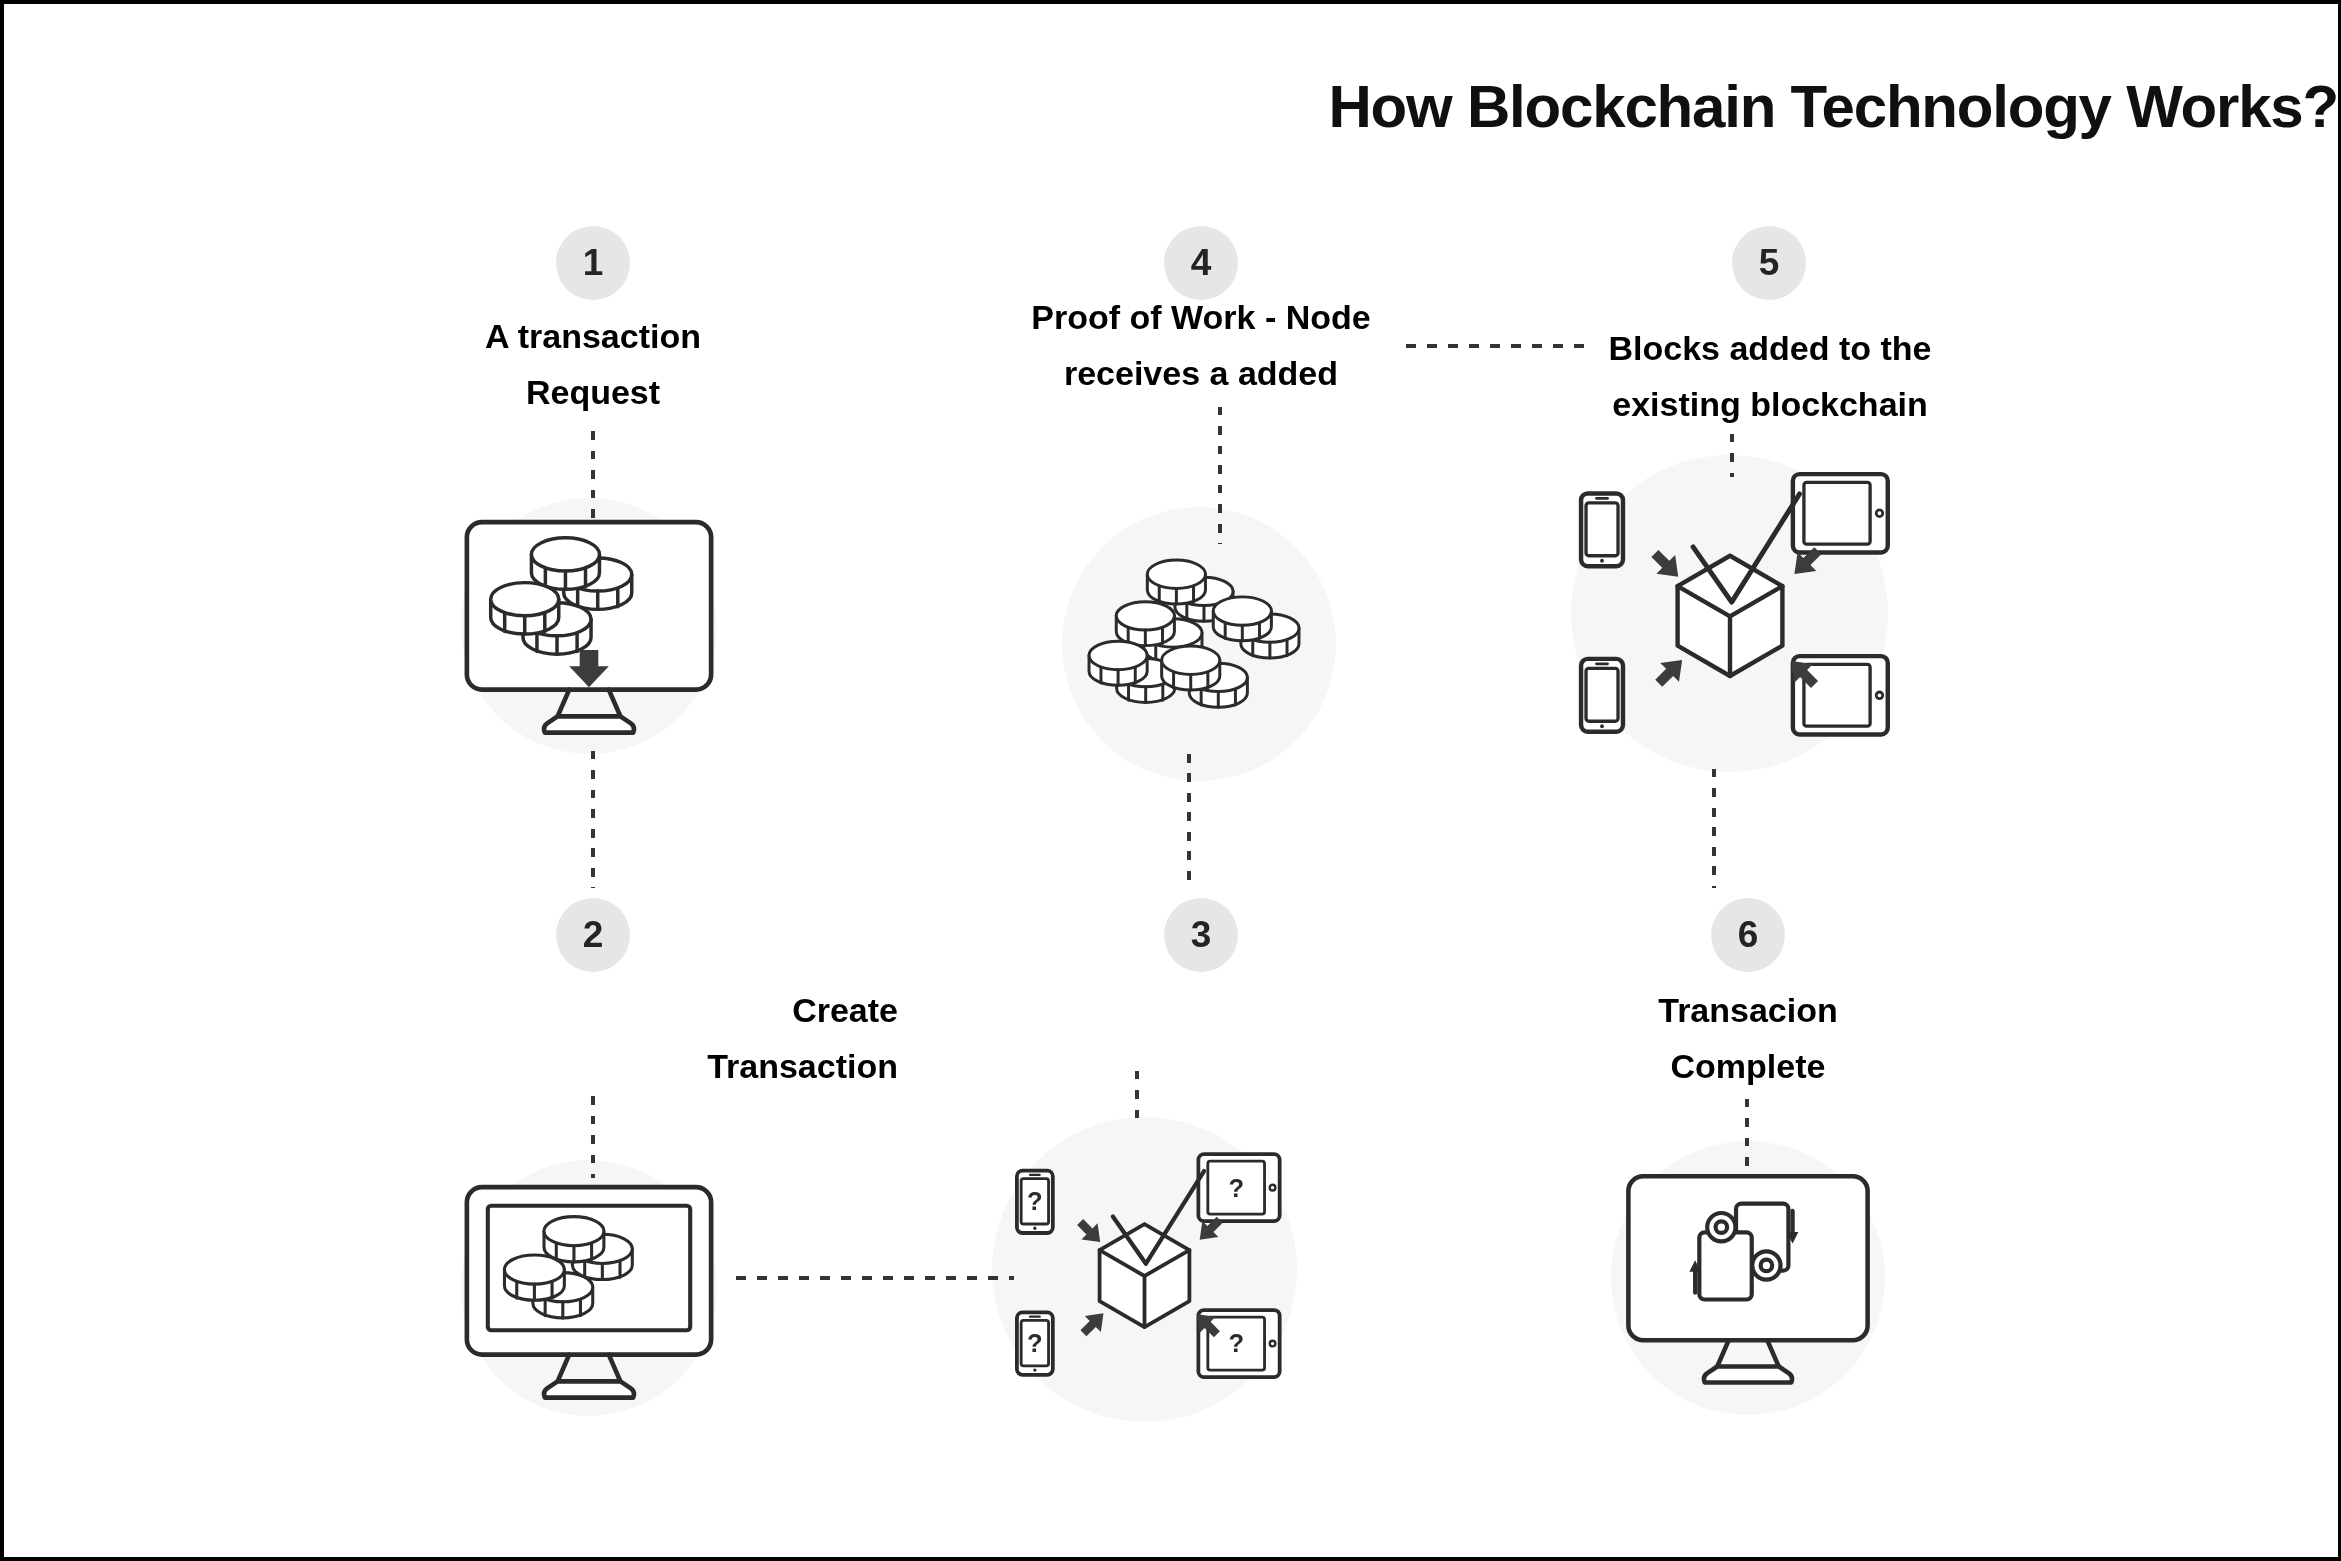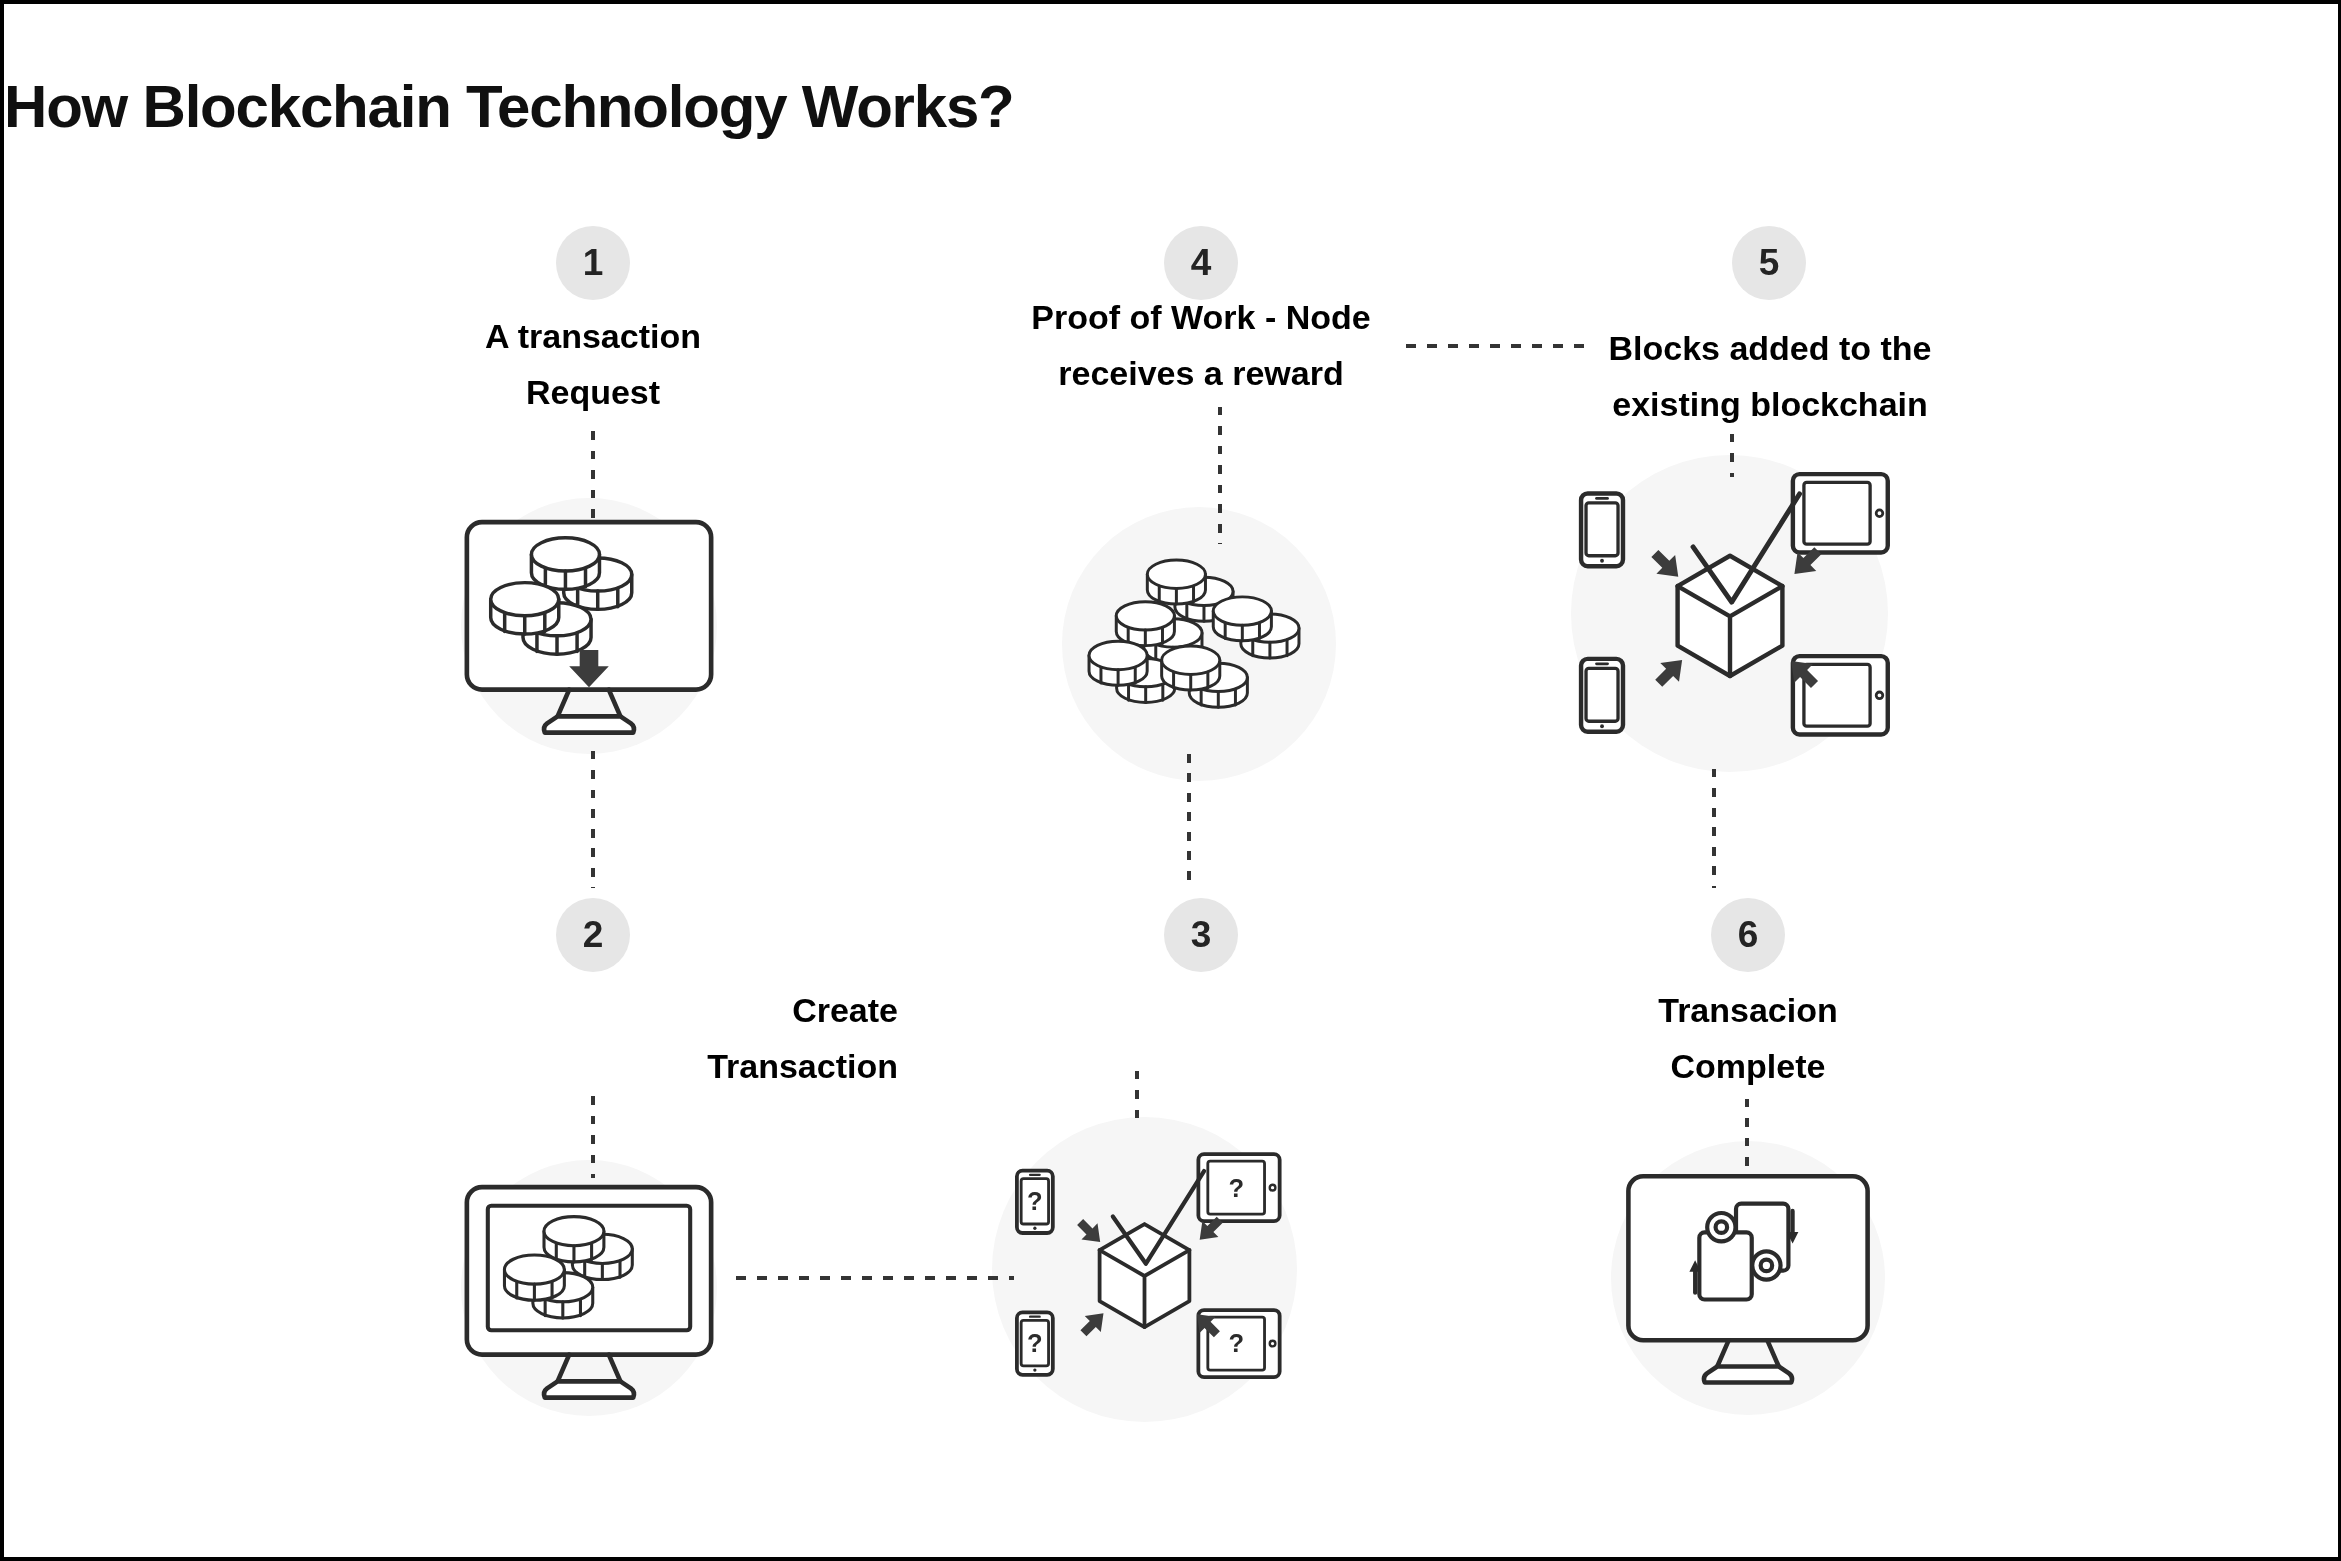--- a/index.html
+++ b/index.html
@@ -7,21 +7,21 @@
     position:relative;
     width:2342px;height:1561px;
     background:#ffffff;
     border:4.9px solid #000000;
     box-sizing:border-box;
     overflow:hidden;
     font-family:"Liberation Sans", sans-serif;
   }
   .page-title{
     position:absolute;left:0;right:0;top:68px;
-    text-align:left;
+    text-align:right;
     font-size:60px;font-weight:800;letter-spacing:-1.2px;
     color:#101010;
   }
   .soft-circle{position:absolute;border-radius:50%;background:#f6f6f6;}
   .badge{
     position:absolute;width:74px;height:74px;border-radius:50%;
     background:#e6e6e6;color:#242424;
     display:flex;align-items:center;justify-content:center;
     font-size:37px;font-weight:700;
   }
@@ -128,21 +128,21 @@
   <div class="badge" style="left:552px;top:894px;">2</div>
   <div class="badge" style="left:1160px;top:894px;">3</div>
   <div class="badge" style="left:1707px;top:894px;">6</div>
 
   <div class="step-label" style="left:284px;top:304px;">
     <div>A transaction</div>
     <div>Request</div>
   </div>
   <div class="step-label" style="left:892px;top:285px;">
     <div>Proof of Work - Node</div>
-    <div>receives a reward</div>
+    <div>receives a added</div>
   </div>
   <div class="step-label" style="left:1461px;top:316px;">
     <div>Blocks added to the</div>
     <div>existing blockchain</div>
   </div>
   <div class="step-label" style="left:284px;top:978px;text-align:right;">
     <div>Create</div>
     <div>Transaction</div>
   </div>
   <div class="step-label" style="left:890px;top:959px;">

